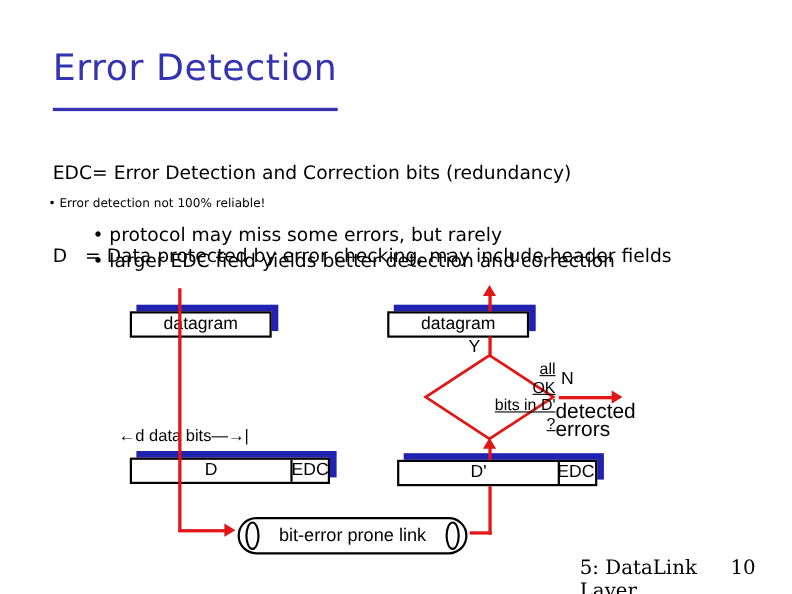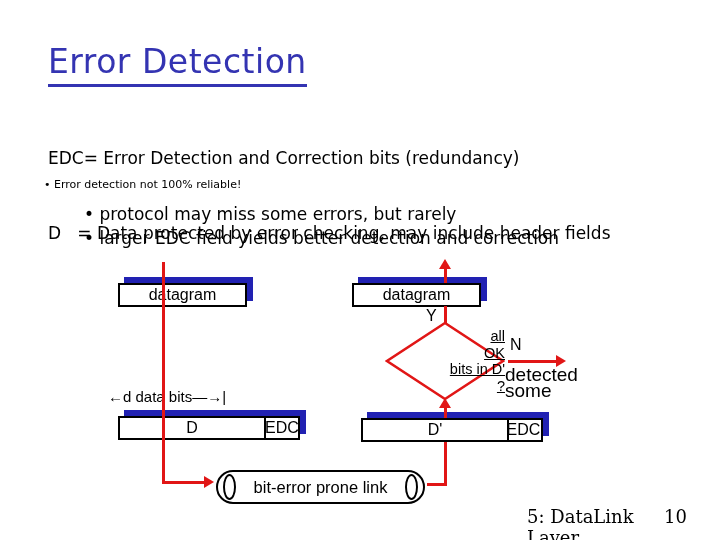--- a/index.html
+++ b/index.html
@@ -5,21 +5,21 @@
   * { margin:0; padding:0; box-sizing:border-box; }
   html,body { background:#888; }
   .canvas {
     position:relative; width:720px; height:540px; background:#ffffff;
     overflow:hidden; font-family:"DejaVu Sans", sans-serif; color:#000;
   }
   
   .title {
     position:absolute; left:48px; top:42px;
     font-size:33px; letter-spacing:0.5px; color:#3434b2;
-    border-bottom:3px solid #3434b2; padding-bottom:3px;
+    border-bottom:3px solid #3434b2; padding-bottom:17px;
     font-family:"DejaVu Sans", sans-serif;
   }
   .defs {
     position:absolute; left:48px; top:96px;
     font-size:17px; line-height:25px; white-space:pre;
   }
   .bullet1 { position:absolute; left:44px; top:178px; font-size:11px; }
   .bullets2 { position:absolute; left:84px; top:202px; font-size:17px; line-height:24px; }
   .footer {
     position:absolute; left:527px; top:506px; width:160px;
@@ -137,21 +137,21 @@
   </div>
 
   <div class="rline" style="left:444px; top:268px; width:3px; height:15px;"></div>
   <div class="tri up" style="left:439px; top:259px;"></div>
 
   <div class="lbl" style="left:510px; top:336px; font-size:16px;">N</div>
   <div class="rline" style="left:508px; top:360px; width:50px; height:3px;"></div>
   <div class="tri right" style="left:556px; top:355px;"></div>
   <div class="lbl" style="left:505px; top:367px; font-size:19px; line-height:16px;">
     <div>detected</div>
-    <div>some</div>
+    <div>errors</div>
   </div>
 
   <div class="footer">
     <span>5: DataLink Layer</span>
     <span>10</span>
   </div>
 
 </div>
 
 </body></html>

